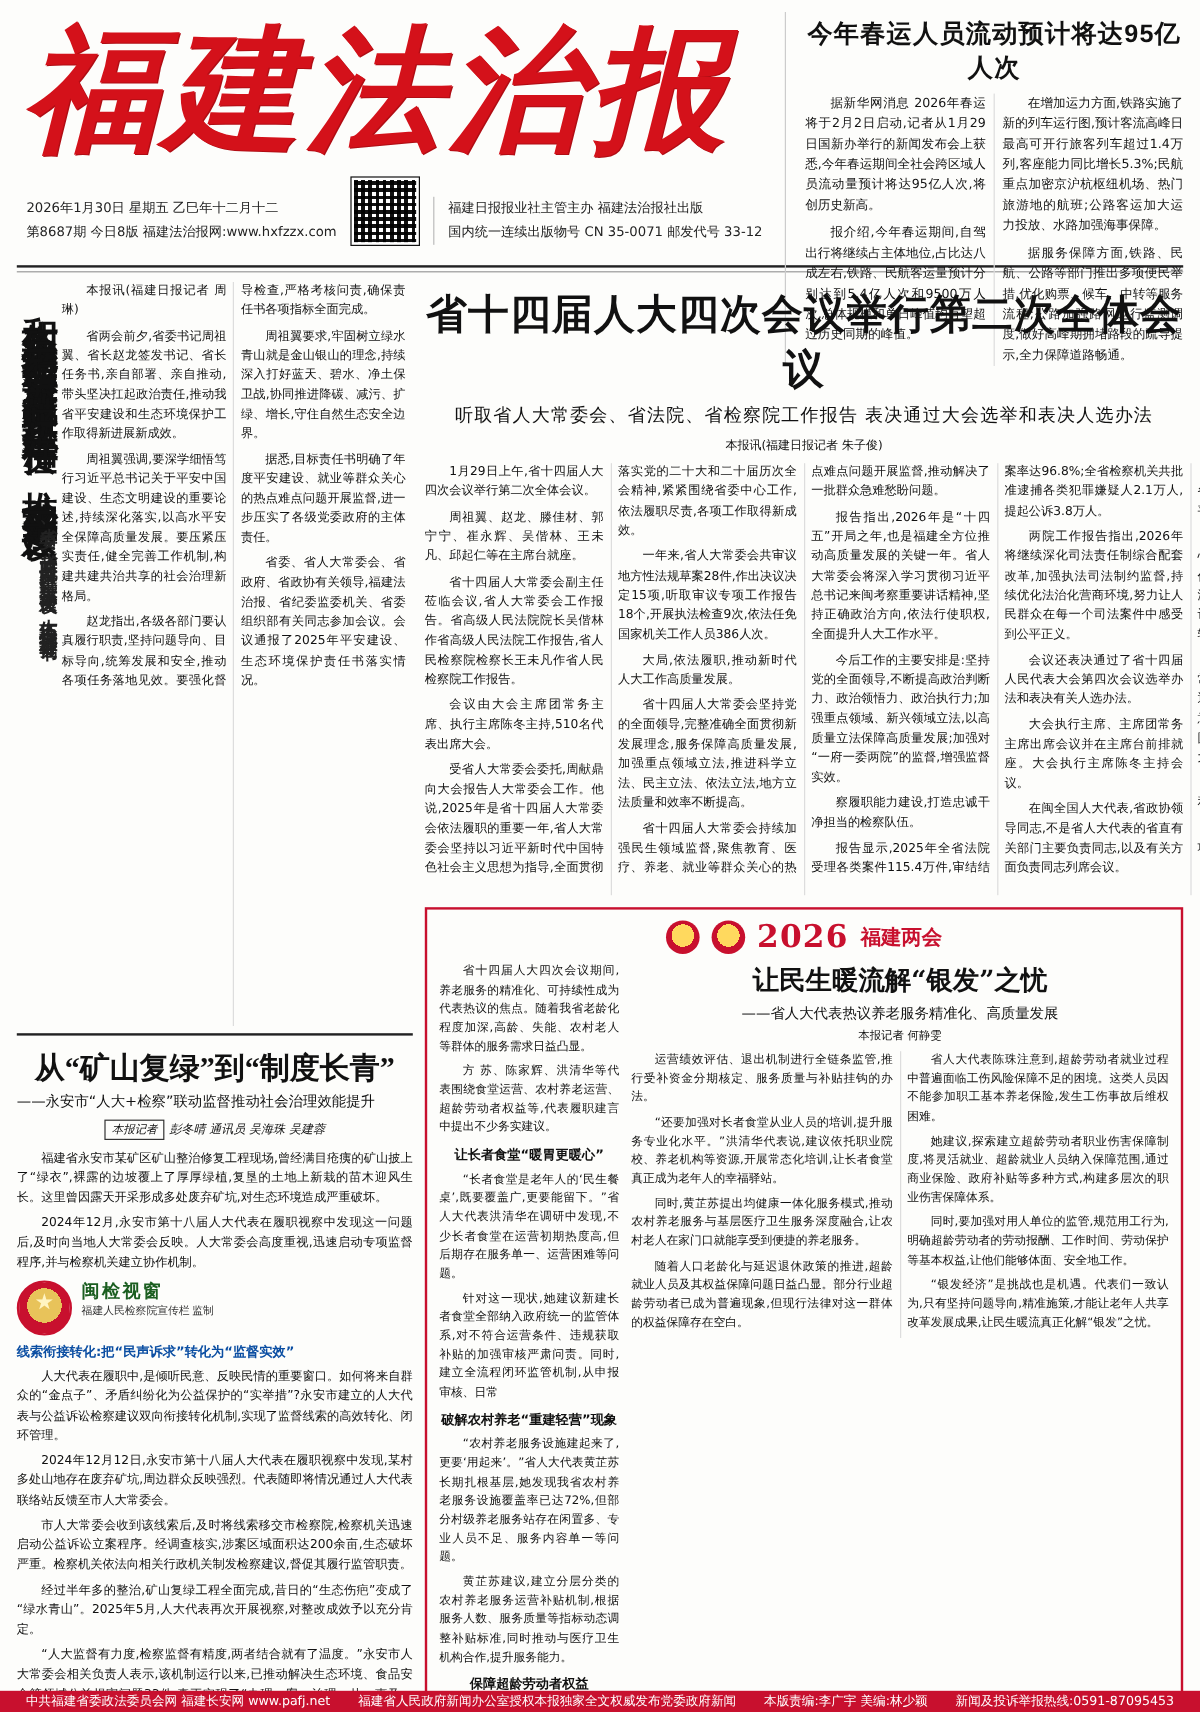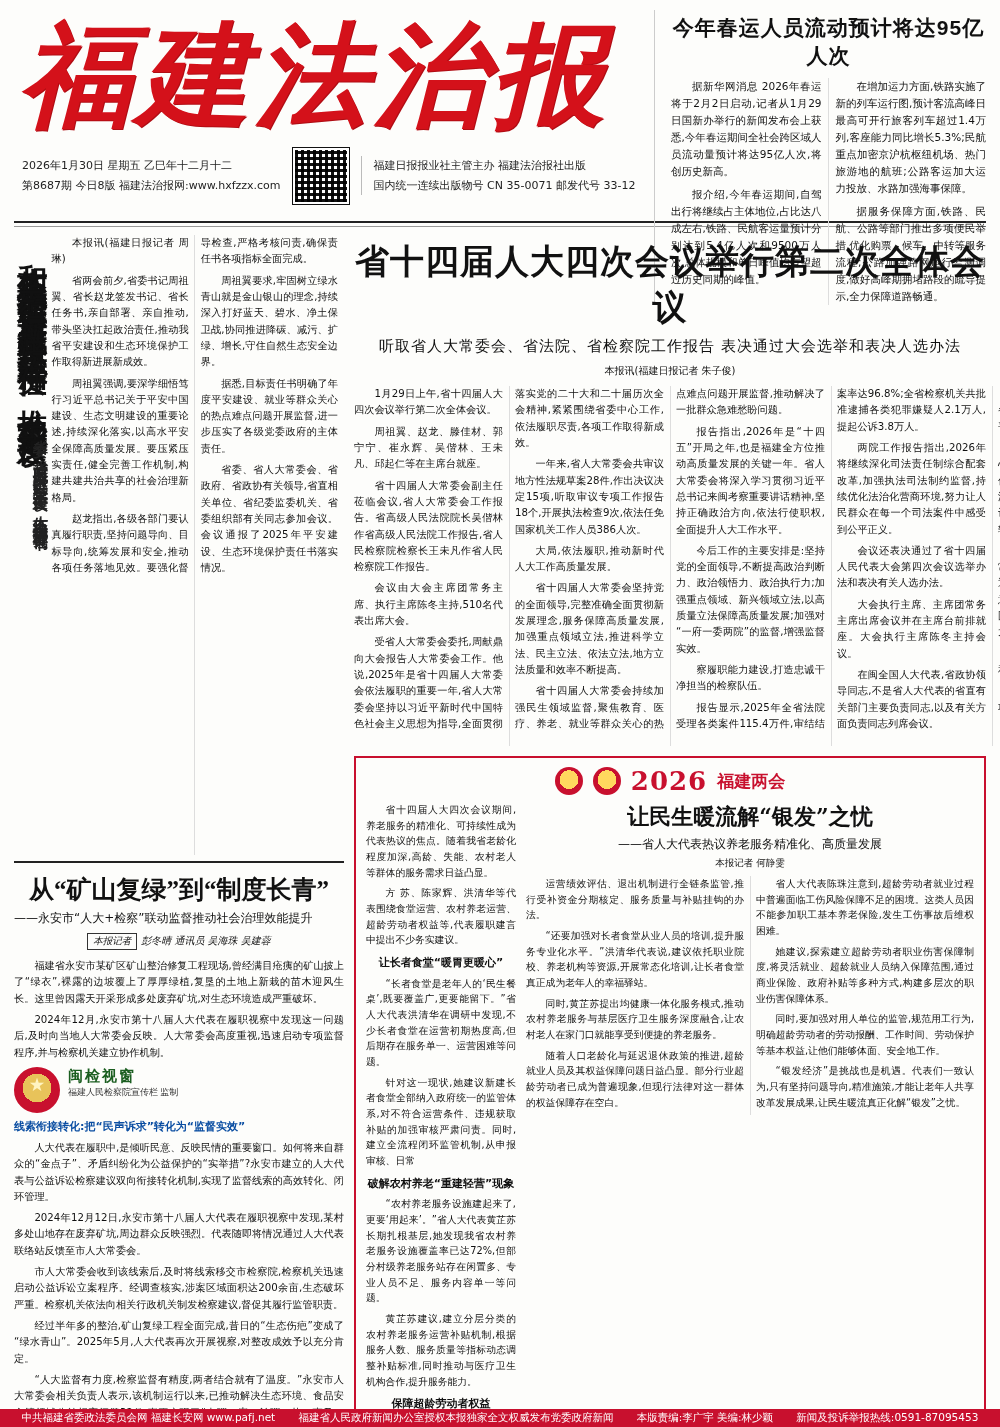--- a/index.html
+++ b/index.html
@@ -18,21 +18,21 @@
   .mh-left{width:640px;position:relative;}
   .logo{
     font-family:"DejaVu Serif","Liberation Serif",serif;
     font-size:112px;font-weight:bold;color:#d4111a;
     letter-spacing:6px;line-height:1.05;
     margin:6px 0 0 6px;
     font-style:italic;
     text-shadow:1px 1px 0 #b00d14;
     white-space:nowrap;
   }
-  .mh-meta{display:flex;align-items:center;margin:14px 0 0 8px;font-size:11px;color:#222;}
+  .mh-meta{display:flex;align-items:flex-end;margin:14px 0 0 8px;font-size:11px;color:#222;}
   .mh-meta-col{line-height:1.8;}
   .qr{width:52px;height:52px;margin:0 12px;background:
      repeating-linear-gradient(0deg,#111 0 3px,#fff 3px 6px),
      repeating-linear-gradient(90deg,#111 0 3px,transparent 3px 6px);
      background-blend-mode:multiply;border:2px solid #fff;outline:1px solid #111;}
   .mh-meta-col2{line-height:1.8;border-left:1px solid #bbb;padding-left:12px;}
   .mh-right{flex:1;padding-left:16px;border-left:1px solid #ccc;}
   .lead-title{font-family:Liberation Sans, sans-serif;font-size:21px;font-weight:bold;text-align:center;margin:4px 0 8px;letter-spacing:1px;}
   .lead-body{font-size:10.5px;line-height:1.62;text-align:justify;column-count:2;column-gap:14px;column-rule:1px solid #ddd;}
   .lead-body p{margin:0 0 6px;text-indent:2em;}
@@ -156,21 +156,21 @@
           <span class="v1">带头坚决扛起政治责任 推动我省平安建设</span>
           <span class="v2">省委、省政府与九市一区签订二〇二六年平安建设、生态环境保护目标责任书</span>
         </div>
         <div class="left-cols">
           <p>本报讯(福建日报记者 周琳)</p>
           <p>省两会前夕,省委书记周祖翼、省长赵龙签发书记、省长任务书,亲自部署、亲自推动,带头坚决扛起政治责任,推动我省平安建设和生态环境保护工作取得新进展新成效。</p>
           <p>周祖翼强调,要深学细悟笃行习近平总书记关于平安中国建设、生态文明建设的重要论述,持续深化落实,以高水平安全保障高质量发展。要压紧压实责任,健全完善工作机制,构建共建共治共享的社会治理新格局。</p>
           <p>赵龙指出,各级各部门要认真履行职责,坚持问题导向、目标导向,统筹发展和安全,推动各项任务落地见效。要强化督导检查,严格考核问责,确保责任书各项指标全面完成。</p>
           <p>周祖翼要求,牢固树立绿水青山就是金山银山的理念,持续深入打好蓝天、碧水、净土保卫战,协同推进降碳、减污、扩绿、增长,守住自然生态安全边界。</p>
           <p>据悉,目标责任书明确了年度平安建设、就业等群众关心的热点难点问题开展监督,进一步压实了各级党委政府的主体责任。</p>
-          <p>省委、省人大常委会、省政府、省政协有关领导,省直相关单位、省纪委监委机关、省委组织部有关同志参加会议。会议通报了2025年平安建设、生态环境保护责任书落实情况。</p>
+          <p>省委、省人大常委会、省政府、省政协有关领导,福建法治报、省纪委监委机关、省委组织部有关同志参加会议。会议通报了2025年平安建设、生态环境保护责任书落实情况。</p>
         </div>
       </div>
 
       <hr class="rule">
 
       <div>
         <div class="sec-title">从“矿山复绿”到“制度长青”</div>
         <div class="sec-sub">——永安市“人大+检察”联动监督推动社会治理效能提升</div>
         <div class="sec-byline">
           <span class="badge">本报记者</span><span>彭冬晴 通讯员 吴海珠 吴建蓉</span>

